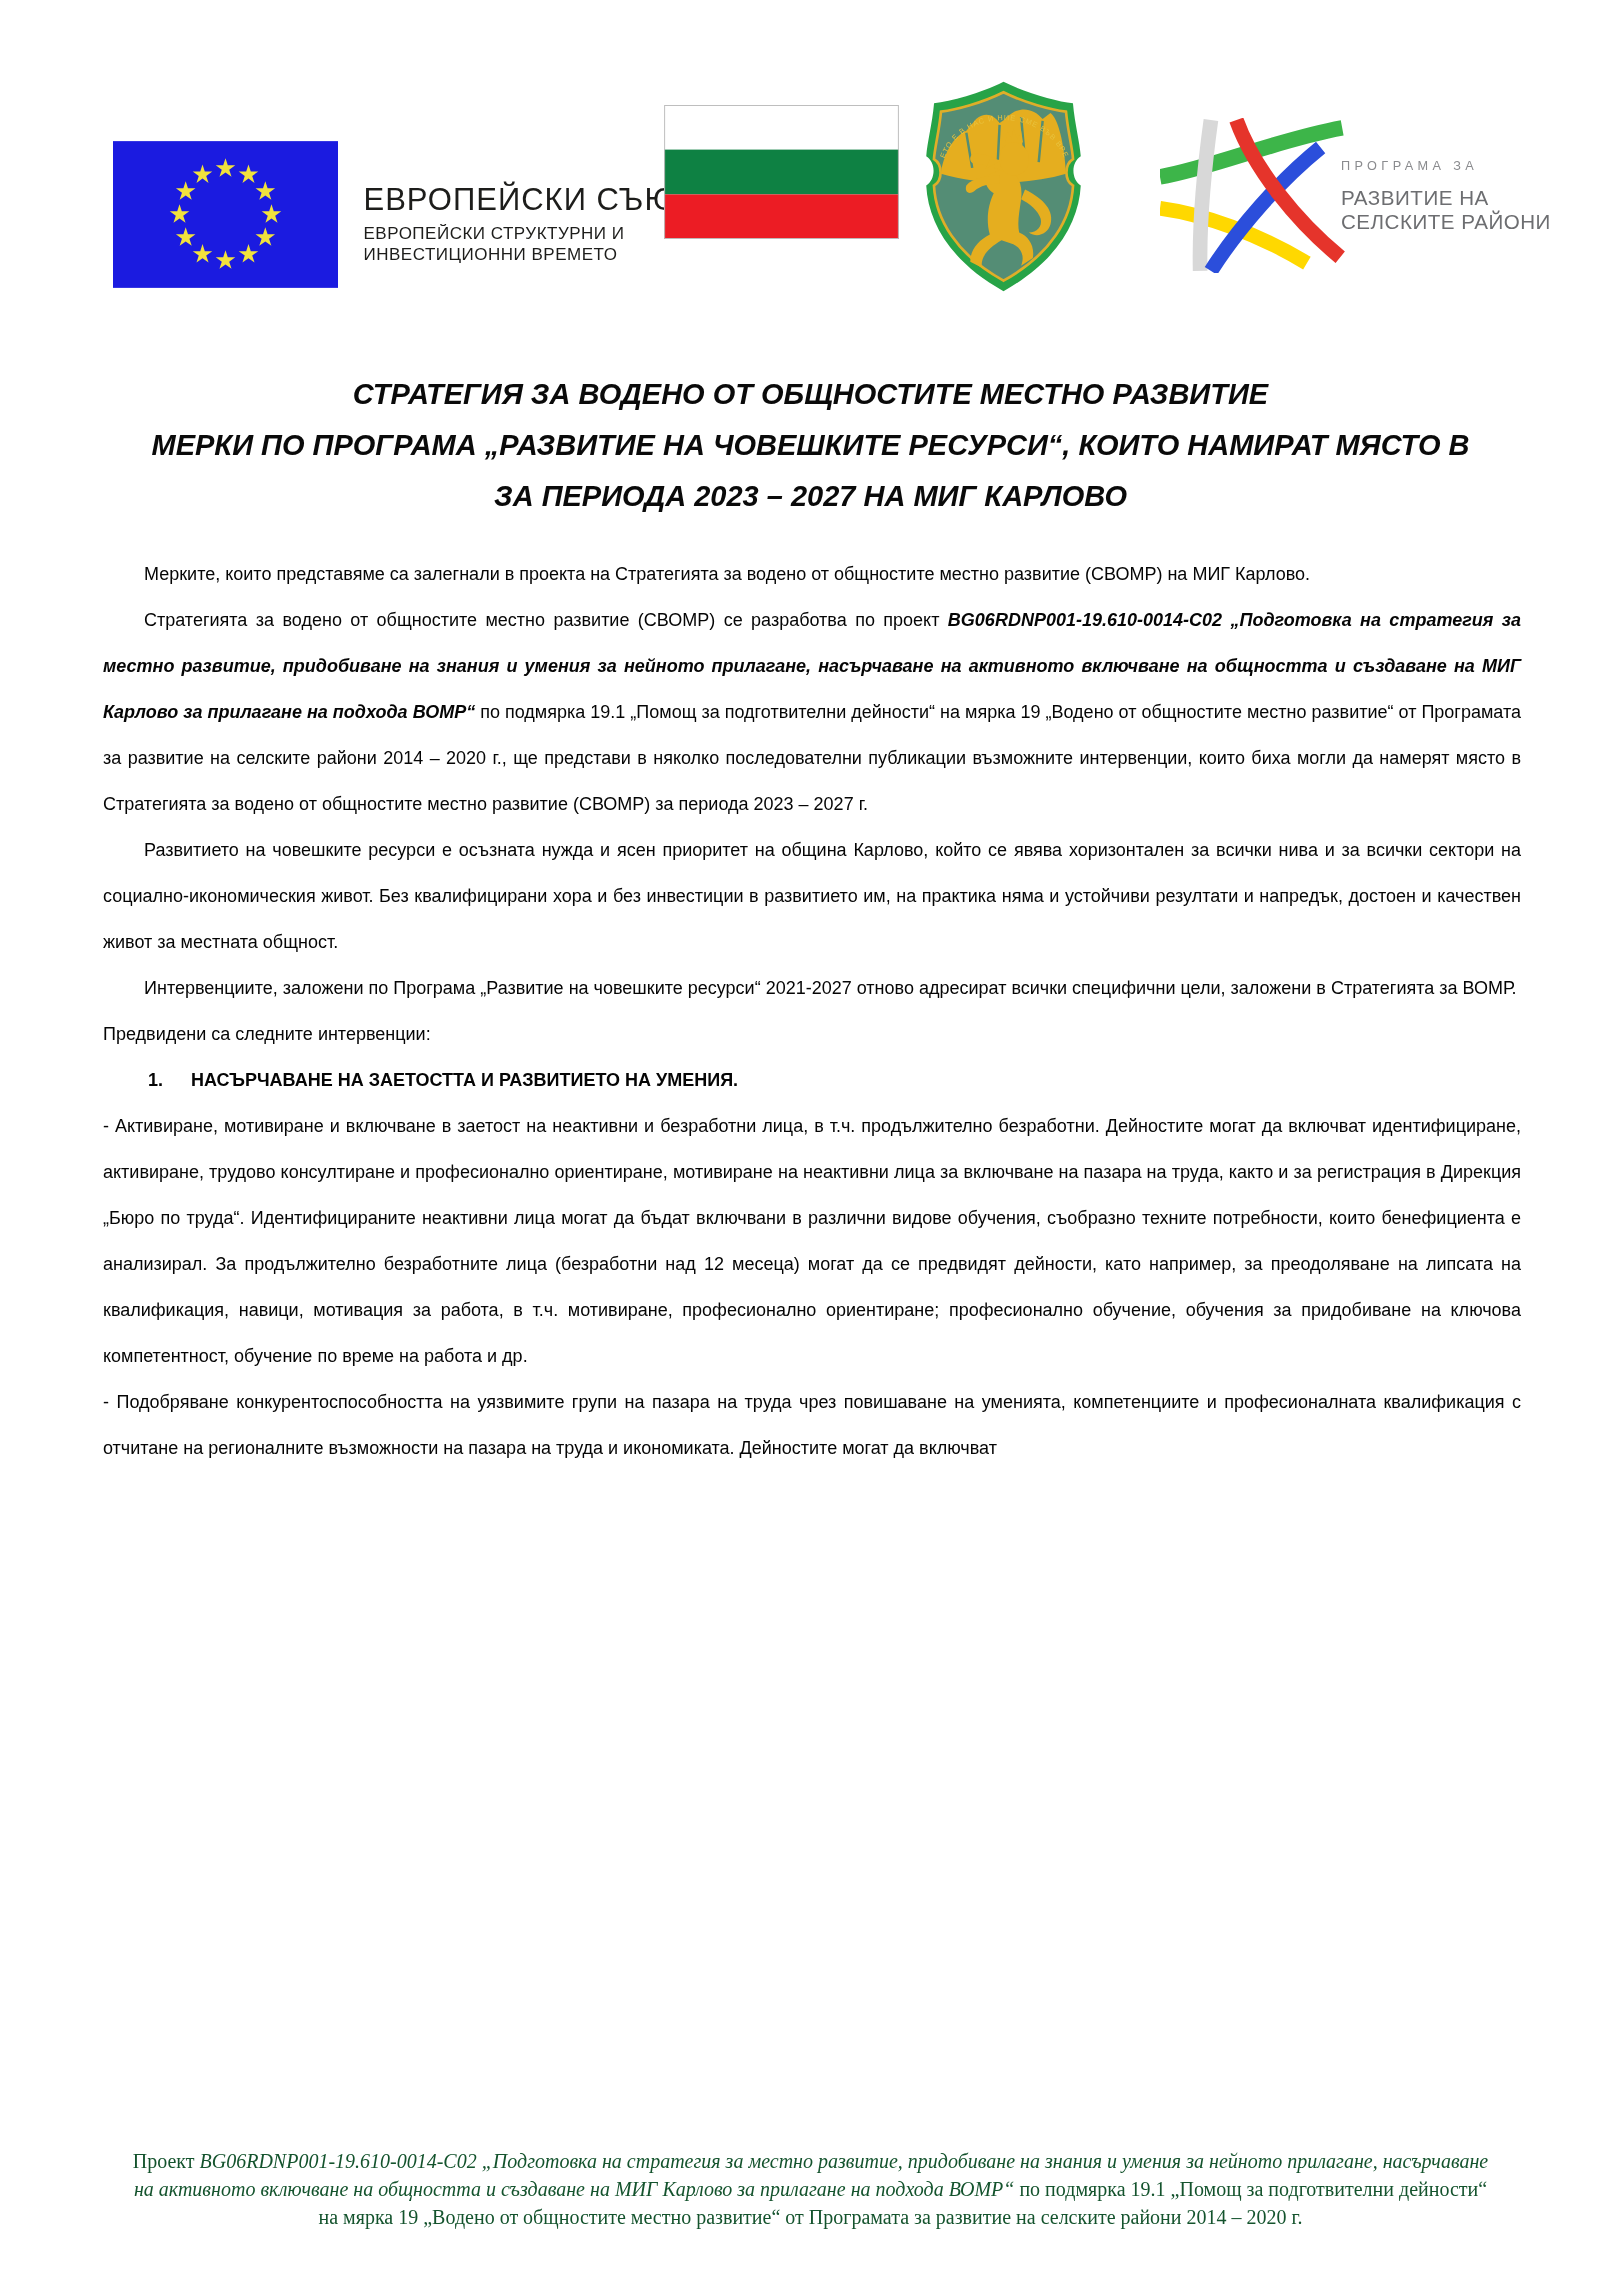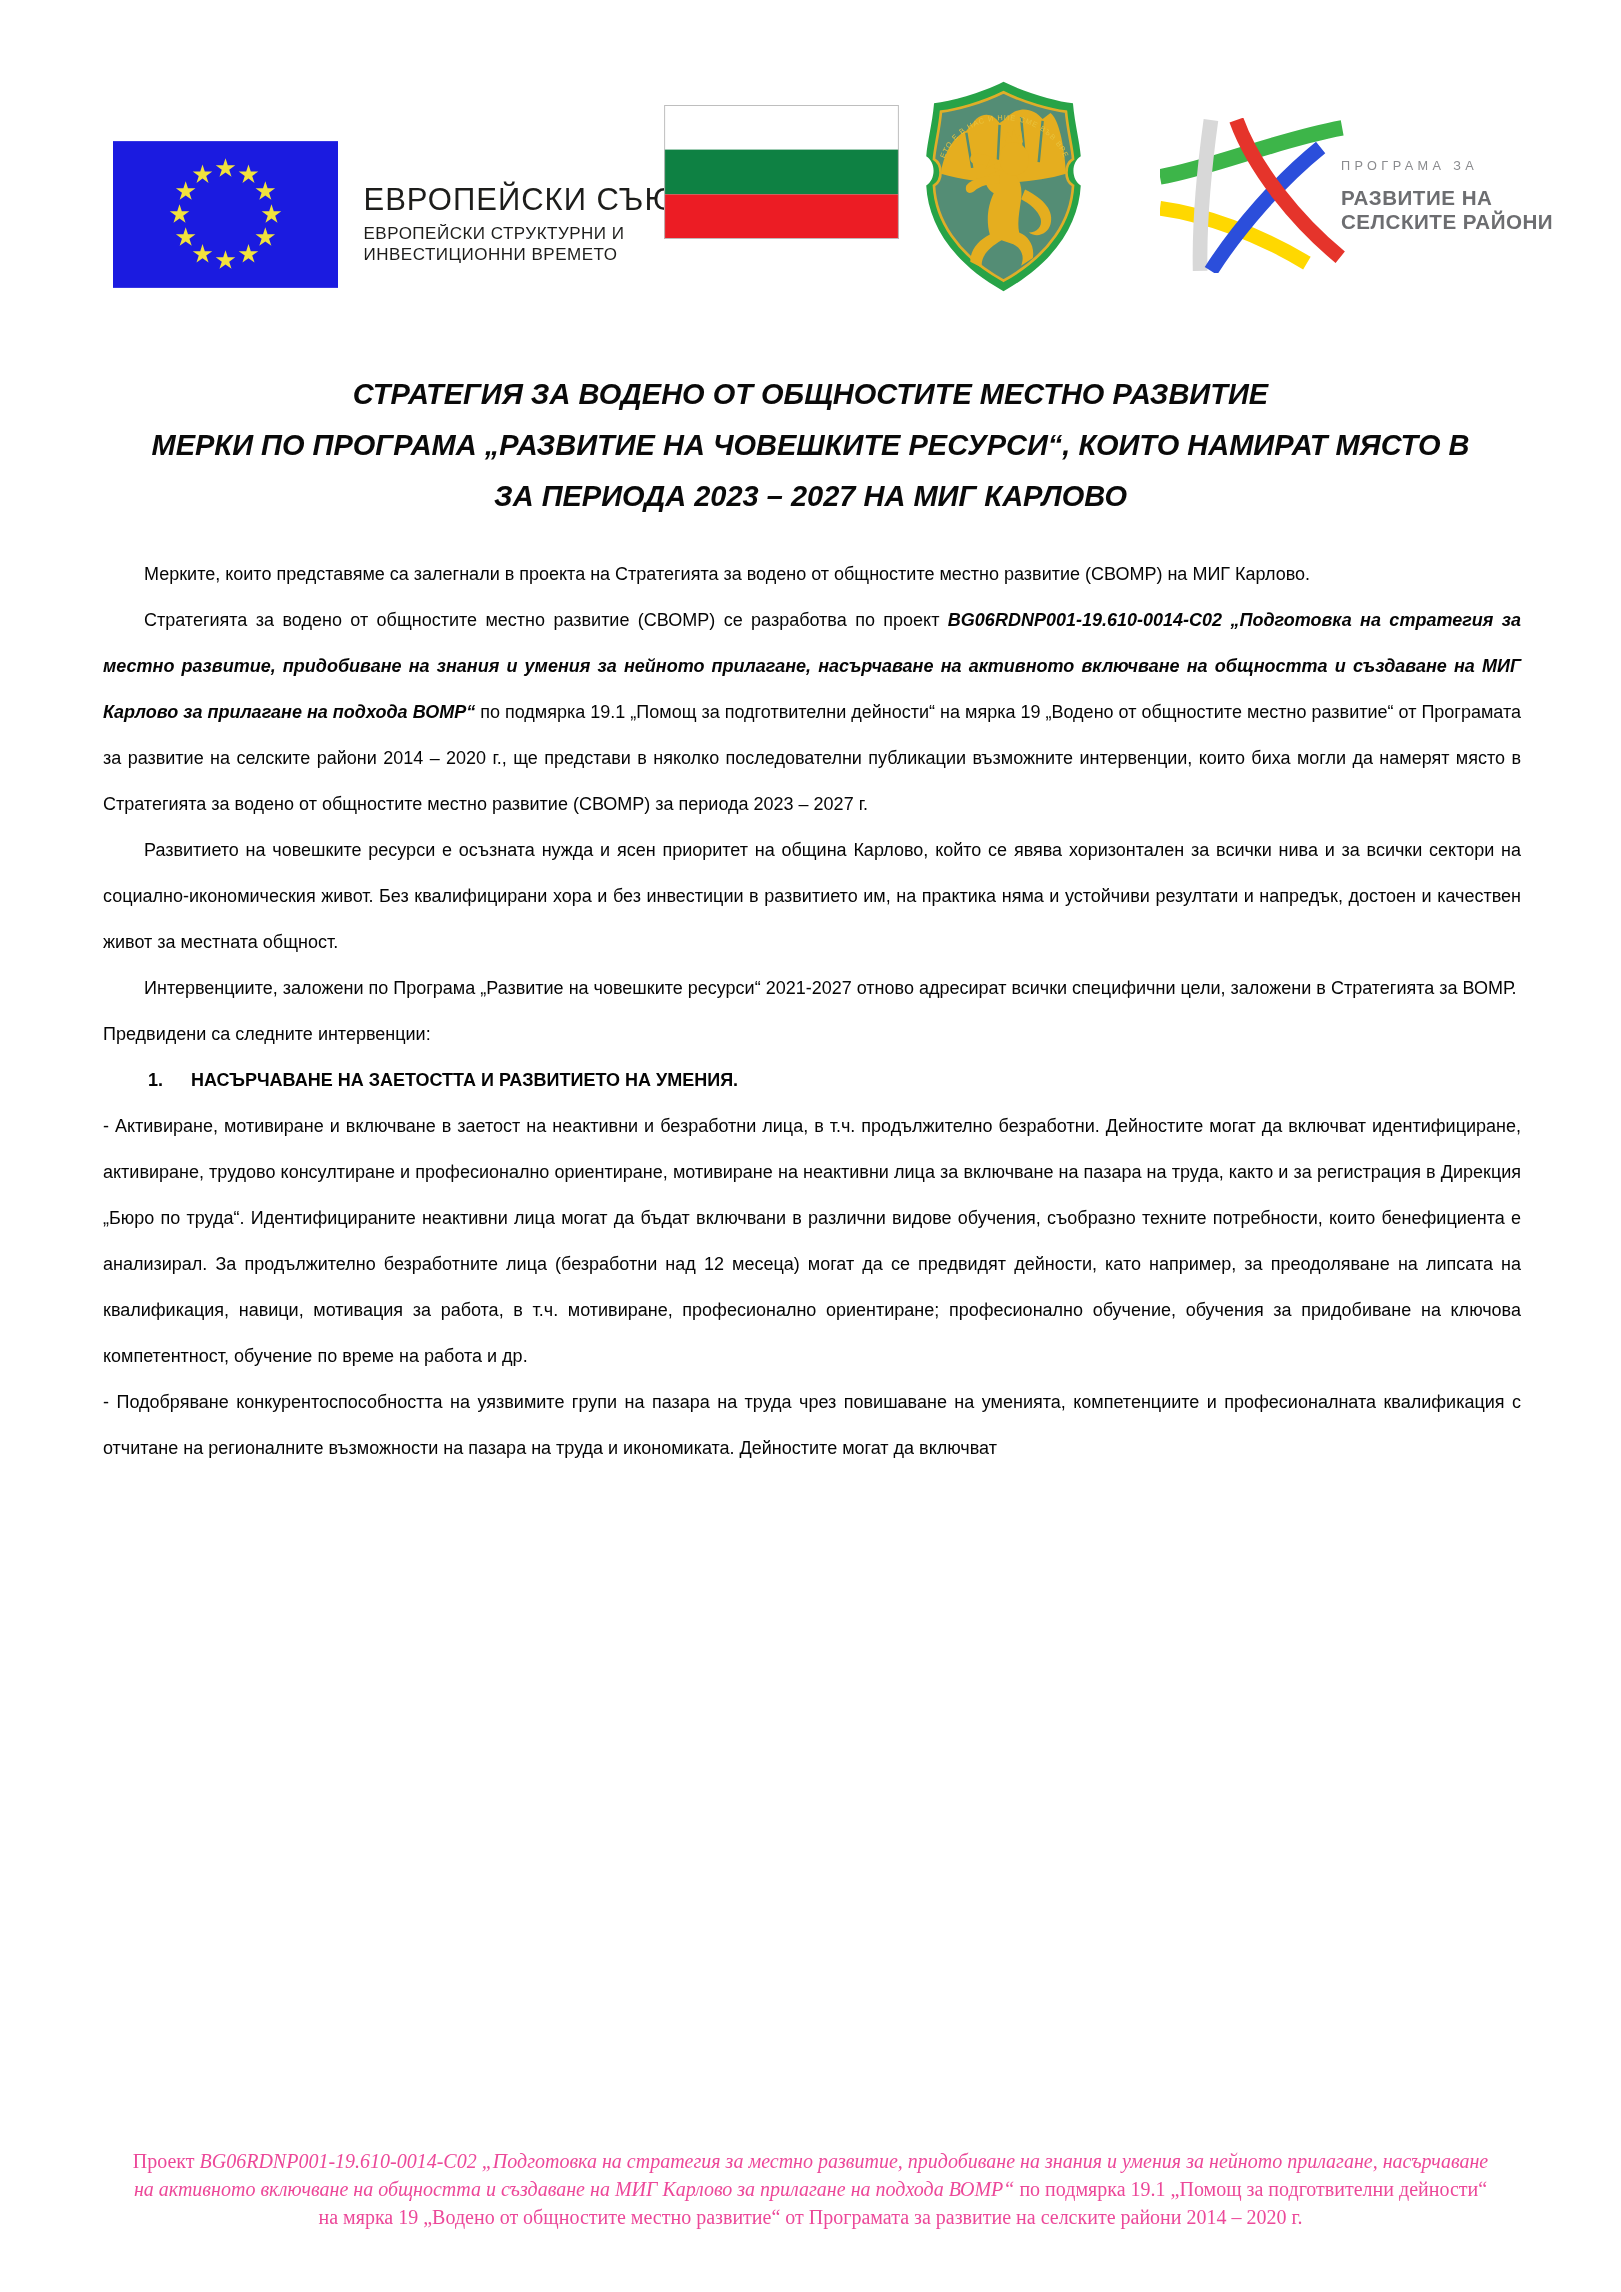--- a/index.html
+++ b/index.html
@@ -12,40 +12,40 @@
   .eu-group{position:absolute;left:113px;top:141px;display:flex;}
   .eu-flag{width:225px;height:147px;display:block;}
   .eu-text{margin-left:25.5px;padding-top:41px;color:#1d1d1b;}
   .eu-title{font-size:31px;letter-spacing:1px;margin-bottom:4.9px;white-space:nowrap;}
   .eu-sub{font-size:17px;letter-spacing:0.5px;line-height:21.6px;white-space:nowrap;}
   .bg-flag{position:absolute;left:664px;top:105px;display:block;}
   .arms{position:absolute;left:919px;top:74px;display:block;}
   .prsr-ribbons{position:absolute;left:1160px;top:118px;display:block;}
   .prsr-text{position:absolute;left:1341px;top:159px;color:#6d6e71;}
   .prsr-l1{font-size:12.7px;letter-spacing:4.4px;color:#8a8b8e;margin-bottom:13px;white-space:nowrap;}
-  .prsr-l2,.prsr-l3{font-size:20.6px;font-weight:bold;letter-spacing:0.5px;line-height:23.5px;white-space:nowrap;}
+  .prsr-l2,.prsr-l3{font-size:20.6px;font-weight:normal;letter-spacing:0.5px;line-height:23.5px;white-space:nowrap;}
   
   .doc-title{
     position:absolute;top:369px;left:59px;right:59px;text-align:center;
     font-weight:bold;font-style:italic;font-size:29px;line-height:51px;color:#0a0a0a;
   }
   
   .doc-body{
     position:absolute;top:551px;left:103px;right:100px;
     font-size:18px;line-height:46px;text-align:justify;color:#050505;
   }
   .doc-body p{margin:0;}
   .indent{text-indent:41px;}
   .bi{font-weight:bold;font-style:italic;}
   .num-head{font-weight:bold;text-align:left;}
   .num-head .num{display:inline-block;margin-left:45px;width:43px;}
   
   .page-footer{
     position:absolute;left:125px;right:125px;top:2147px;text-align:center;
-    font-family:"Liberation Serif",serif;font-size:20px;line-height:28px;color:#ec4899;
+    font-family:"Liberation Serif",serif;font-size:20px;line-height:28px;color:#14532d;
   }
   .fi{font-style:italic;}
 </style>
 </head>
 <body>
 
 <div class="page">
 
   <div class="header">
 

